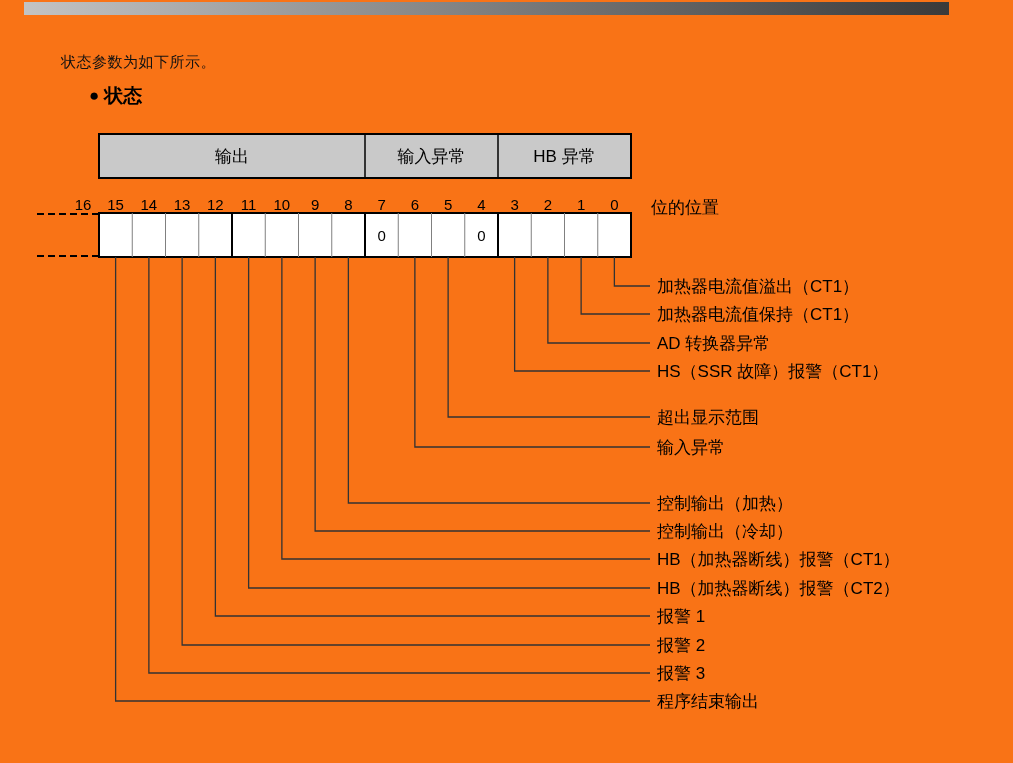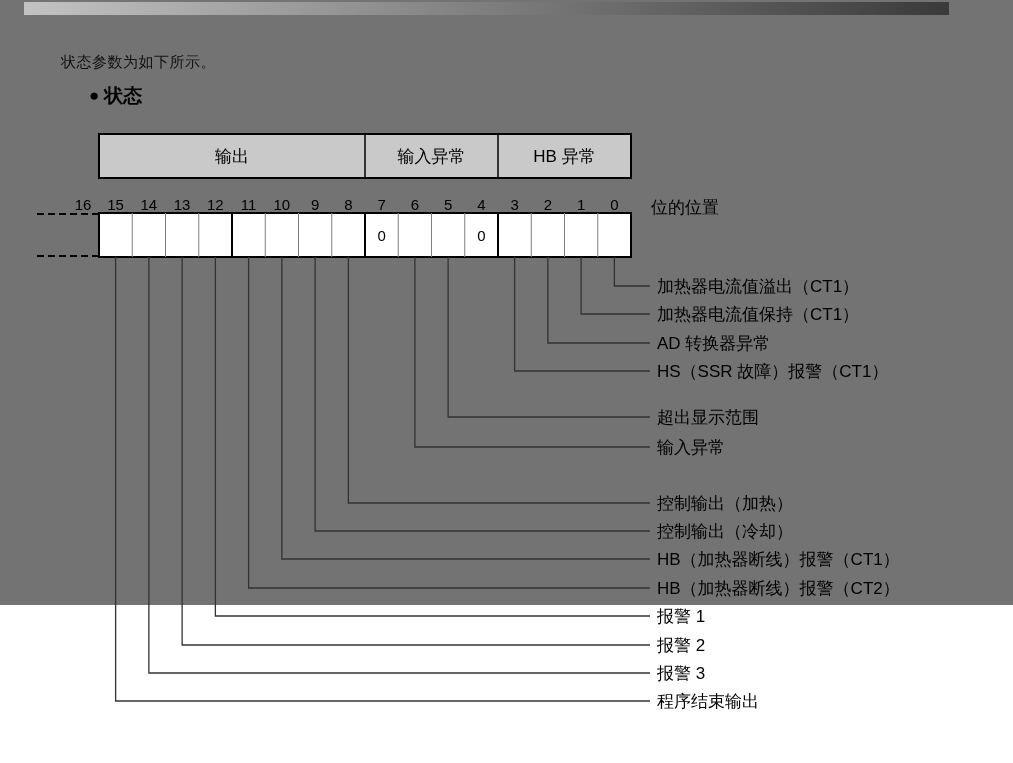--- a/index.html
+++ b/index.html
@@ -1,18 +1,18 @@
 <!DOCTYPE html>
 <html><head>
 <meta charset="utf-8">
 <style>
   html, body { margin: 0; padding: 0; background: #ffffff; }
   body { width: 1013px; height: 763px; overflow: hidden;
          font-family: "Liberation Sans", "DejaVu Sans", sans-serif; }
-  #page { position: relative; width: 1013px; height: 605px; background: #737373; }
+  #page { position: relative; width: 1013px; height: 763px; background: #f97316; }
   #topbar { position: absolute; left: 24px; top: 2px; width: 925px; height: 13px; }
   #intro { position: absolute; left: 61px; top: 54px; font-size: 15px; color: #111;
            letter-spacing: 0.5px; line-height: 1; }
   #heading { position: absolute; left: 89px; top: 86px; font-size: 19px; font-weight: 700;
              color: #000; line-height: 1; display: flex; align-items: center; gap: 5px; }
   #heading .bullet { font-size: 17px; line-height: 1; }
   svg { position: absolute; left: 0; top: 0; }
   svg text { font-family: "Liberation Sans", "DejaVu Sans", sans-serif; fill: #000; }
 </style>
 </head>

